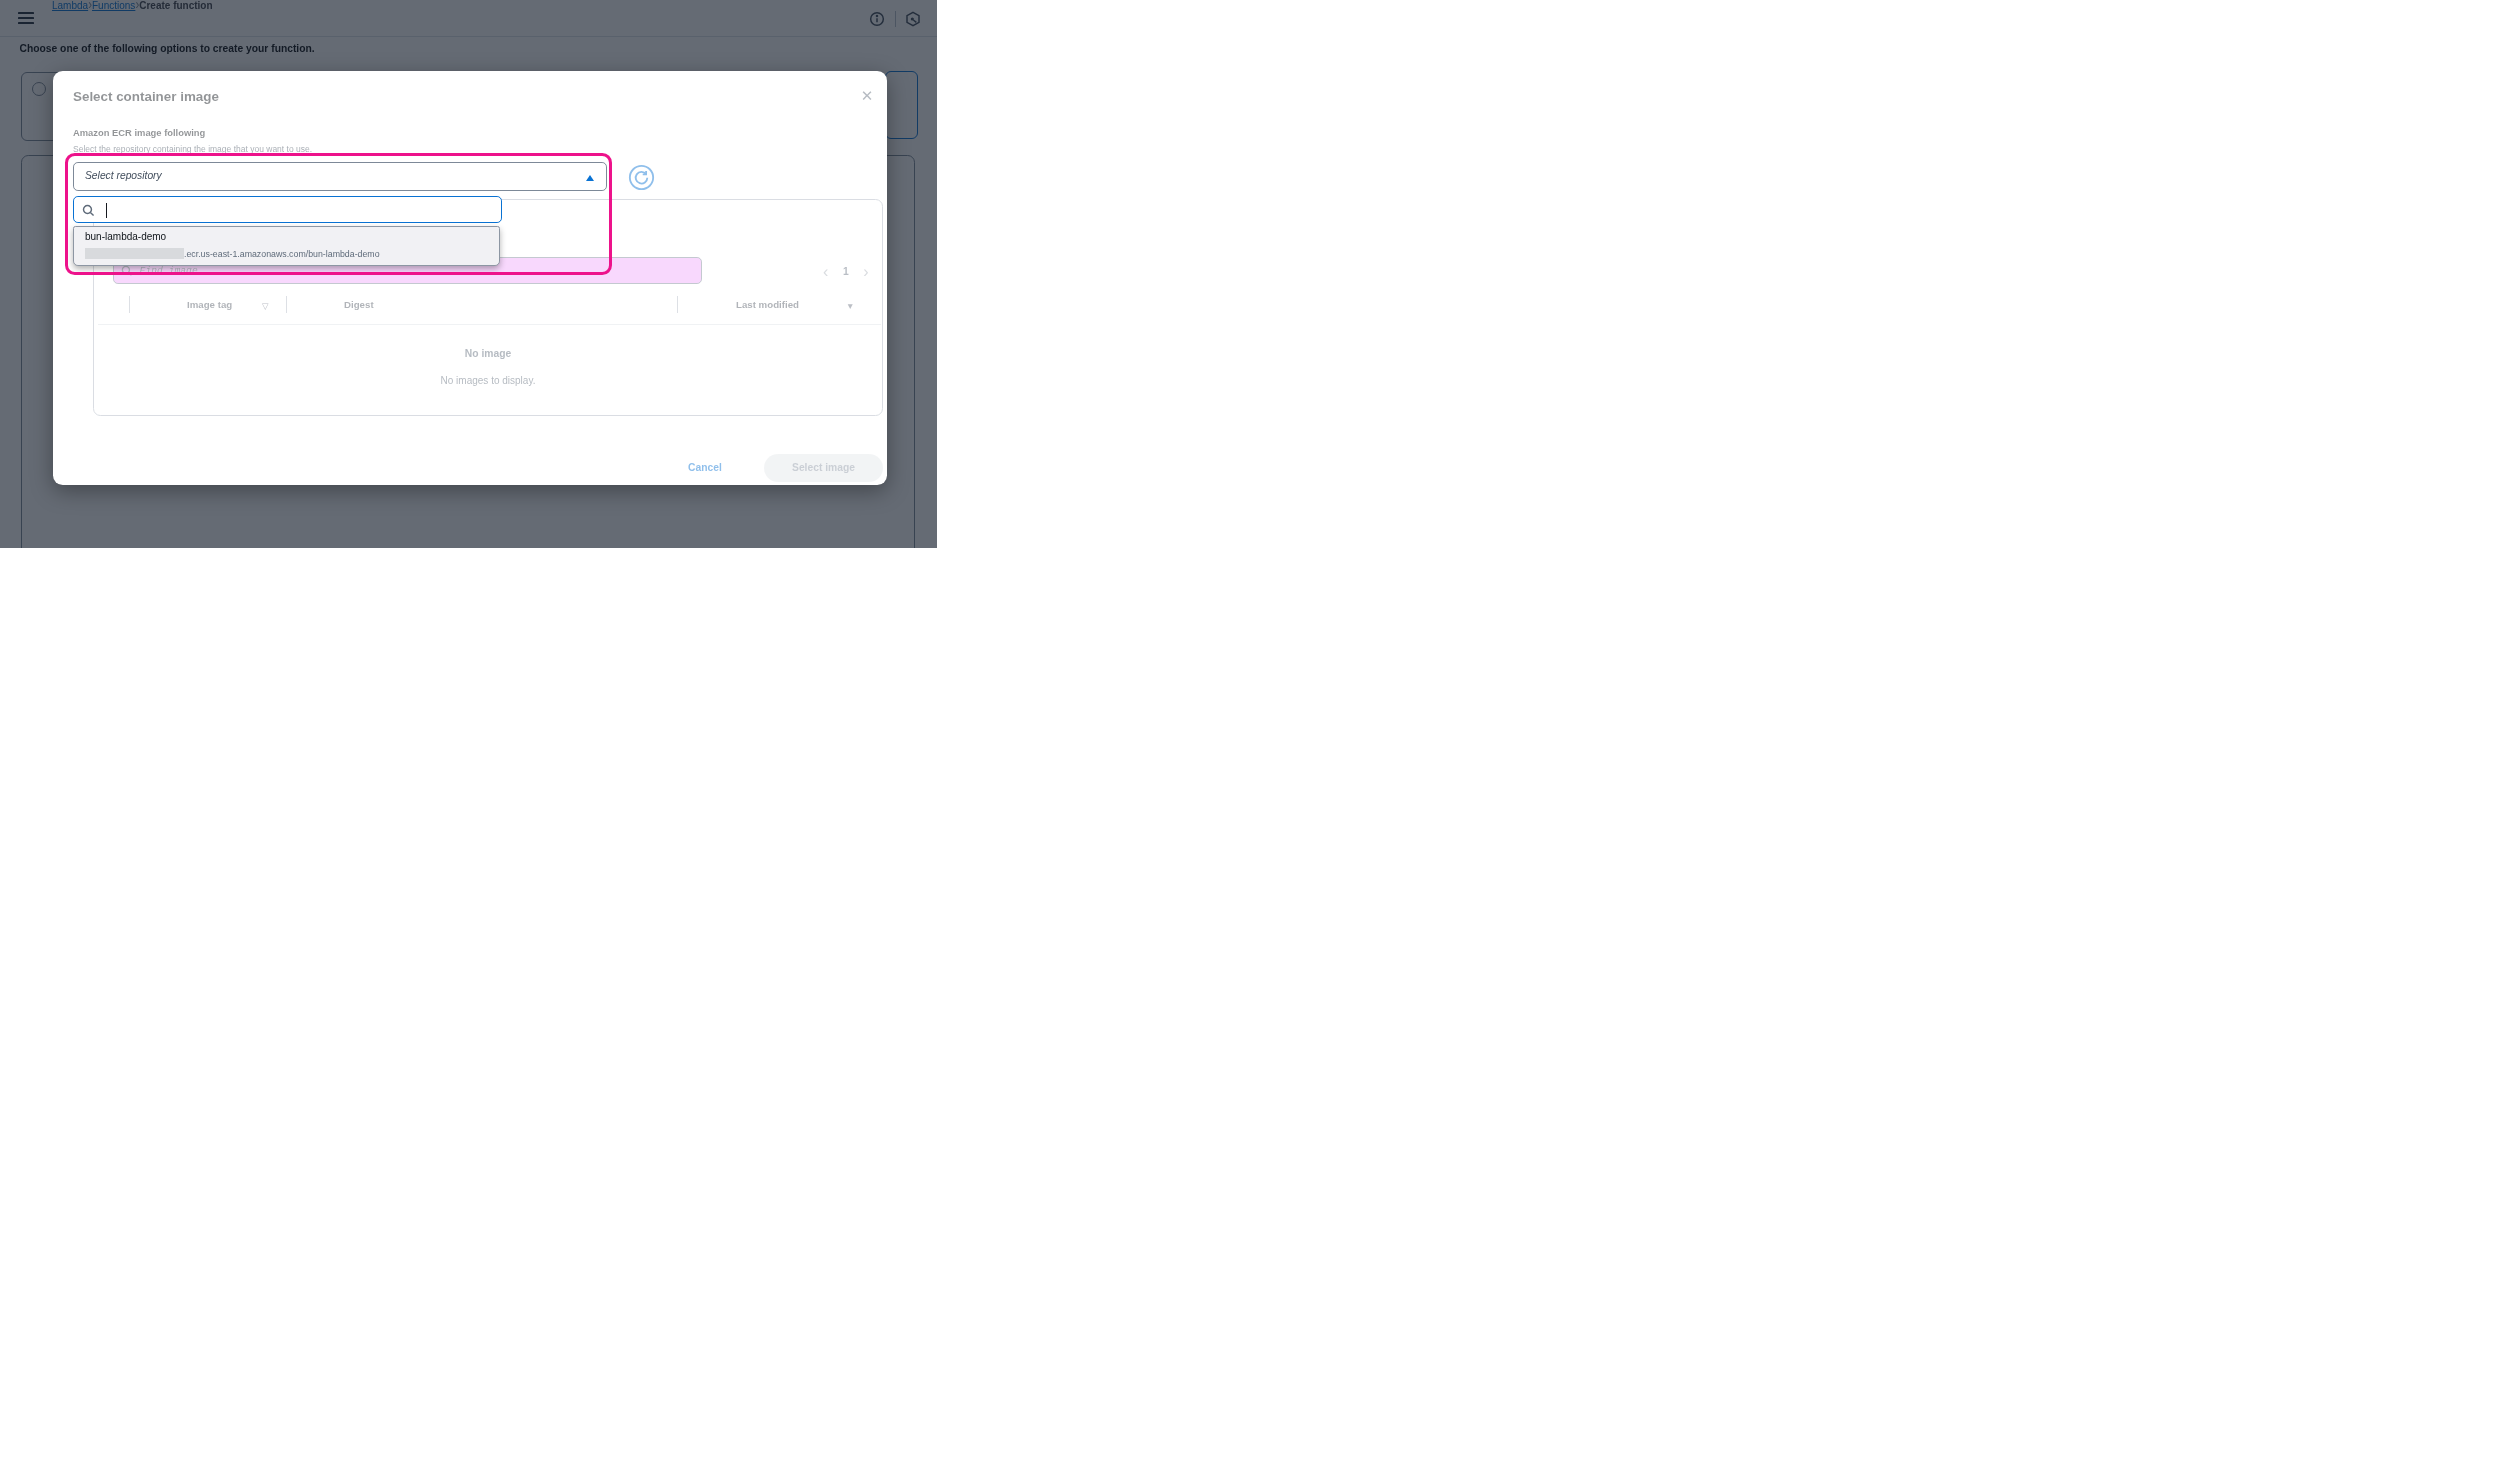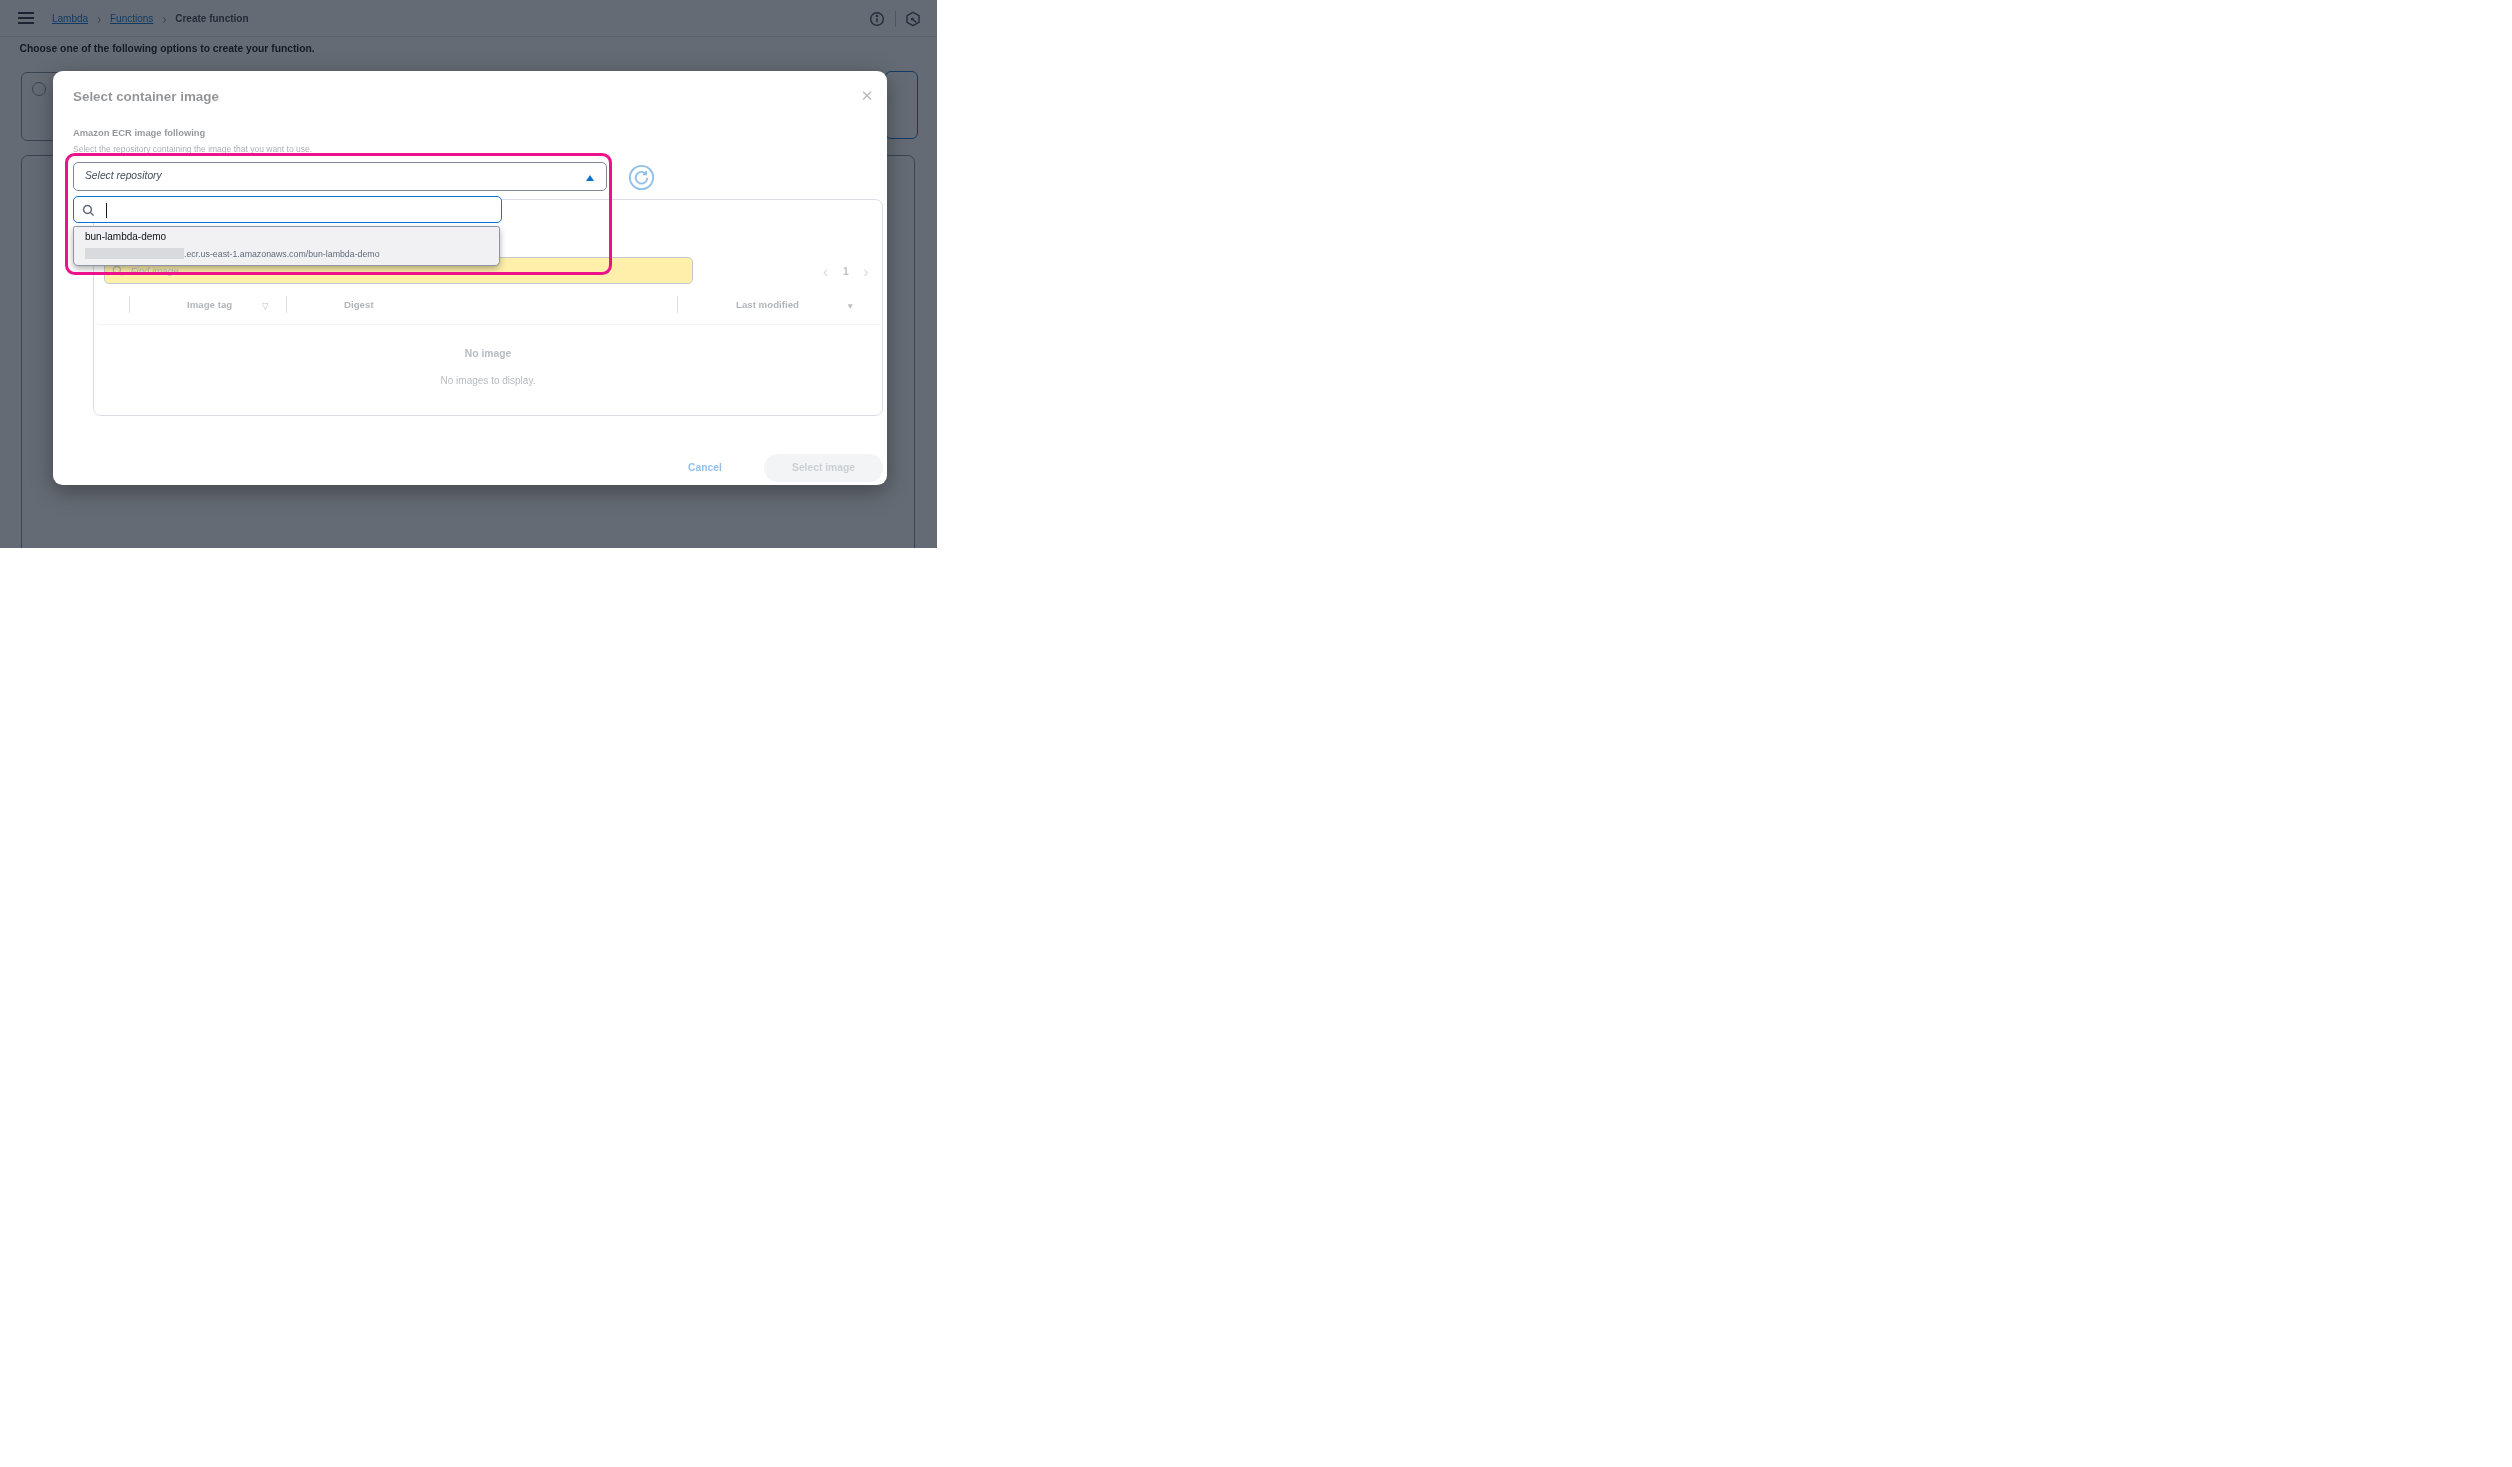--- a/index.html
+++ b/index.html
@@ -5,21 +5,21 @@
   * { margin:0; padding:0; box-sizing:border-box; }
   html,body { background:#fff; }
   body { font-family:"Liberation Sans","DejaVu Sans",sans-serif; }
   #stage { position:relative; width:937px; height:548px; overflow:hidden; background:#fff; }
   .abs { position:absolute; }
 
   
   #topbar { left:0; top:0; width:937px; height:37px; background:#fff; border-bottom:0.6px solid #dde1e6; z-index:1; }
   #hamburger { left:18px; top:11.6px; width:16px; height:13.4px; cursor:pointer; }
   #hamburger div { height:2.1px; background:#232f3e; margin-bottom:3.3px; border-radius:0.6px; }
-  #breadcrumb { left:52px; top:0; height:37px; display:flex; align-items:center; gap:9px; font-size:10px; }
+  #breadcrumb { left:52px; top:0; height:37px; display:flex; gap:0; font-size:10px; }
   .crumb-link { color:#0972d3; text-decoration:underline; cursor:pointer; font-weight:500; }
   .crumb-sep { color:#7d8998; font-size:11.6px; font-weight:400; transform:scaleY(1.25); }
   .crumb-current { color:#424650; font-weight:700; }
   #topbar-right { right:16px; top:0; height:37px; display:flex; align-items:center; gap:9.7px; z-index:1; }
   .tb-divider { width:0.6px; height:16px; background:#b6bec9; }
   .tb-icon { width:16px; height:16px; cursor:pointer; color:#414d5c; }
 
   #instruction { left:19.5px; top:43px; font-size:10.3px; font-weight:700; color:#0f141a; z-index:1; }
 
   .opt-card { border:0.9px solid #7d8998; border-radius:6px; background:#fff; z-index:1; }
@@ -63,21 +63,21 @@
   .text-caret { left:32px; top:6px; width:1.2px; height:15px; background:#16191f; }
 
   #repo-options { left:20px; top:155px; width:427px; height:40px; background:#f1f1f4; border:0.6px solid #8d96a3; border-radius:2.4px 2.4px 4.9px 4.9px; box-shadow:0 3px 6px rgba(0,0,0,0.3); z-index:15; cursor:pointer;text-decoration:underline; }
   #repo-option-name { left:11px; top:4.3px; font-size:10px; color:#0f141a; }
   #repo-option-sub { left:11px; top:21px; display:flex; align-items:center; }
   #redaction-block { width:99px; height:11px; background:#d8dadd; }
   #repo-option-url { font-size:8.8px; color:#5f6b7a; }
 
   
   #image-panel { left:40px; top:128px; width:790px; height:217px; border:0.9px solid #aeb6c2; border-radius:7.3px; background:#fff; z-index:5; }
-  #find-input { left:10px; top:57px; width:589px; height:27px; border:1.2px solid #7d8998; border-radius:4.9px; background:#fde047; }
+  #find-input { left:19px; top:57px; width:589px; height:27px; border:1.2px solid #7d8998; border-radius:4.9px; background:#f0abfc;font-family:Liberation Mono, monospace; }
   #find-input input { position:absolute; left:25.6px; top:2.4px; width:548px; height:19.5px; border:none; outline:none; font-size:9.7px; font-family:inherit; background:transparent; color:#0f141a; }
   #find-input input::placeholder { font-style:italic; color:#5f6b7a; opacity:1; }
   #pagination { right:13.4px; top:58px; height:27px; display:flex; align-items:center; gap:14.6px; }
   .page-arrow { font-size:16px; color:#adb3bc; cursor:pointer; line-height:1; }
   .page-num { font-size:10.3px; font-weight:700; color:#667080; }
   .col-divider { width:0.9px; height:17px; background:#b6bcc6; top:96px; }
   .col-head { top:99px; font-size:9.7px; font-weight:700; color:#545b66; cursor:pointer;margin-left:39px; }
   .sort-glyph { top:101px; font-size:8.5px; color:#6b7280; cursor:pointer; }
   #header-rule { left:3.7px; top:124px; width:783px; height:0.9px; background:#dfe3e8; }
   #empty-title { left:0; top:148px; width:100%; text-align:center; font-size:10.3px; font-weight:700; color:#5f6b7a; }

